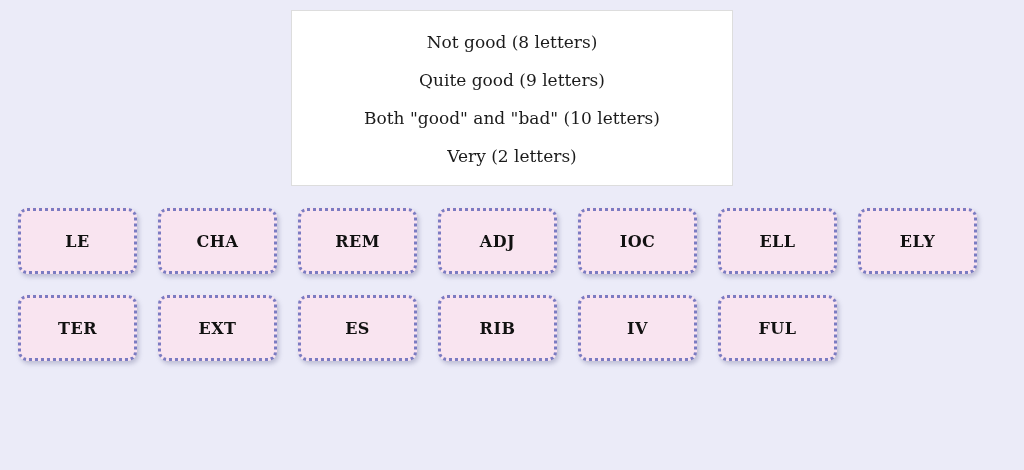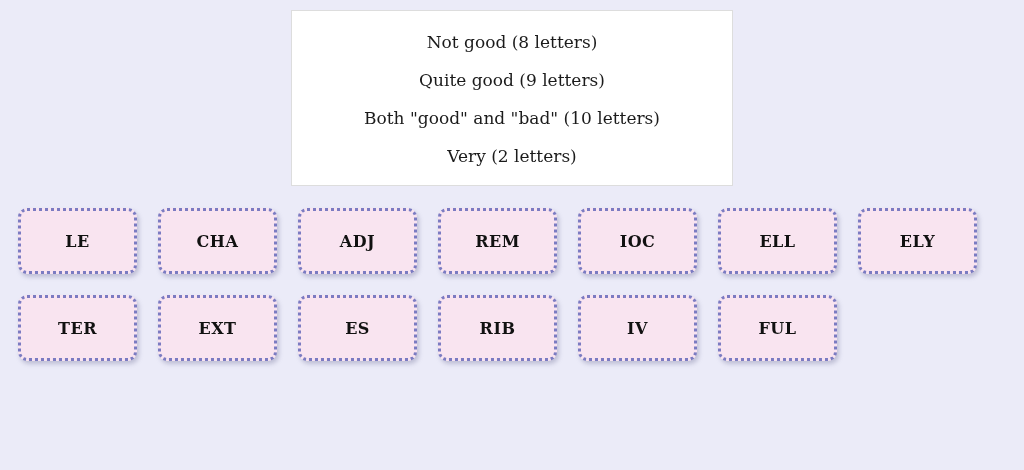--- a/index.html
+++ b/index.html
@@ -61,22 +61,22 @@
 <div class="clue-card">
   <div class="clue-line">Not good (8 letters)</div>
   <div class="clue-line">Quite good (9 letters)</div>
   <div class="clue-line">Both "good" and "bad" (10 letters)</div>
   <div class="clue-line">Very (2 letters)</div>
 </div>
 
 <div class="tiles">
   <div class="tile">LE</div>
   <div class="tile">CHA</div>
+  <div class="tile">REM</div>
   <div class="tile">ADJ</div>
-  <div class="tile">REM</div>
   <div class="tile">IOC</div>
   <div class="tile">ELL</div>
   <div class="tile">ELY</div>
   <div class="tile">TER</div>
   <div class="tile">EXT</div>
   <div class="tile">ES</div>
   <div class="tile">RIB</div>
   <div class="tile">IV</div>
   <div class="tile">FUL</div>
 </div>

